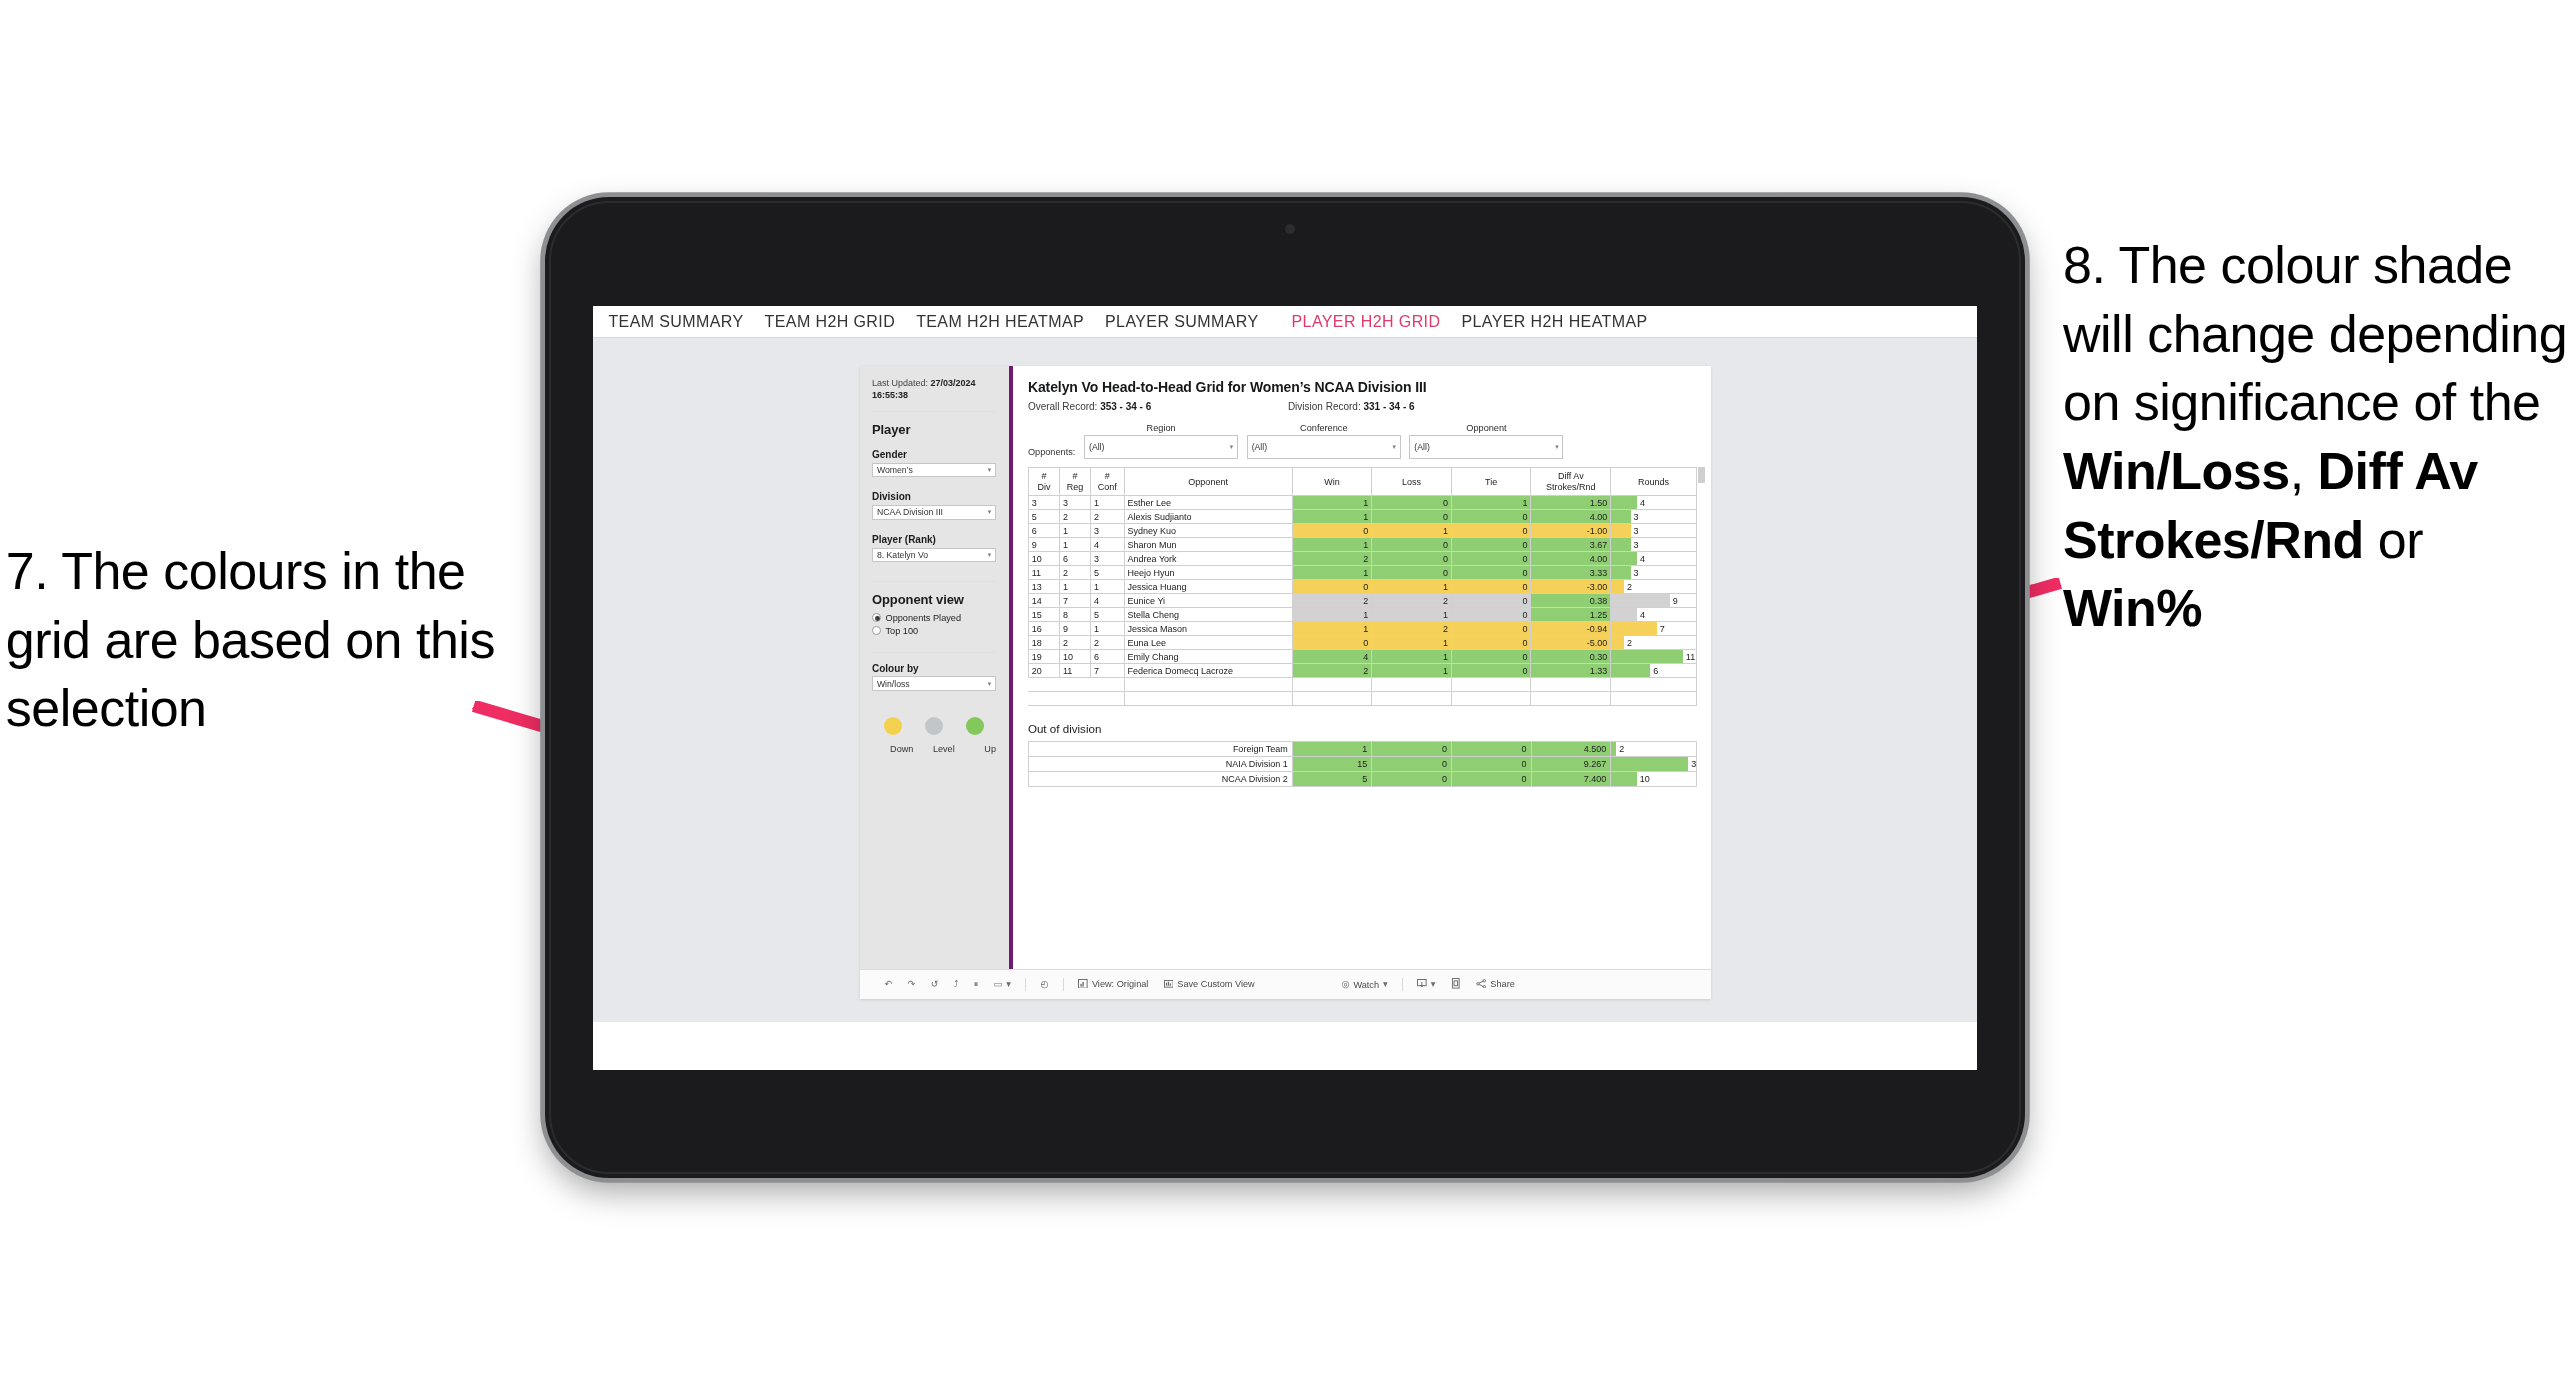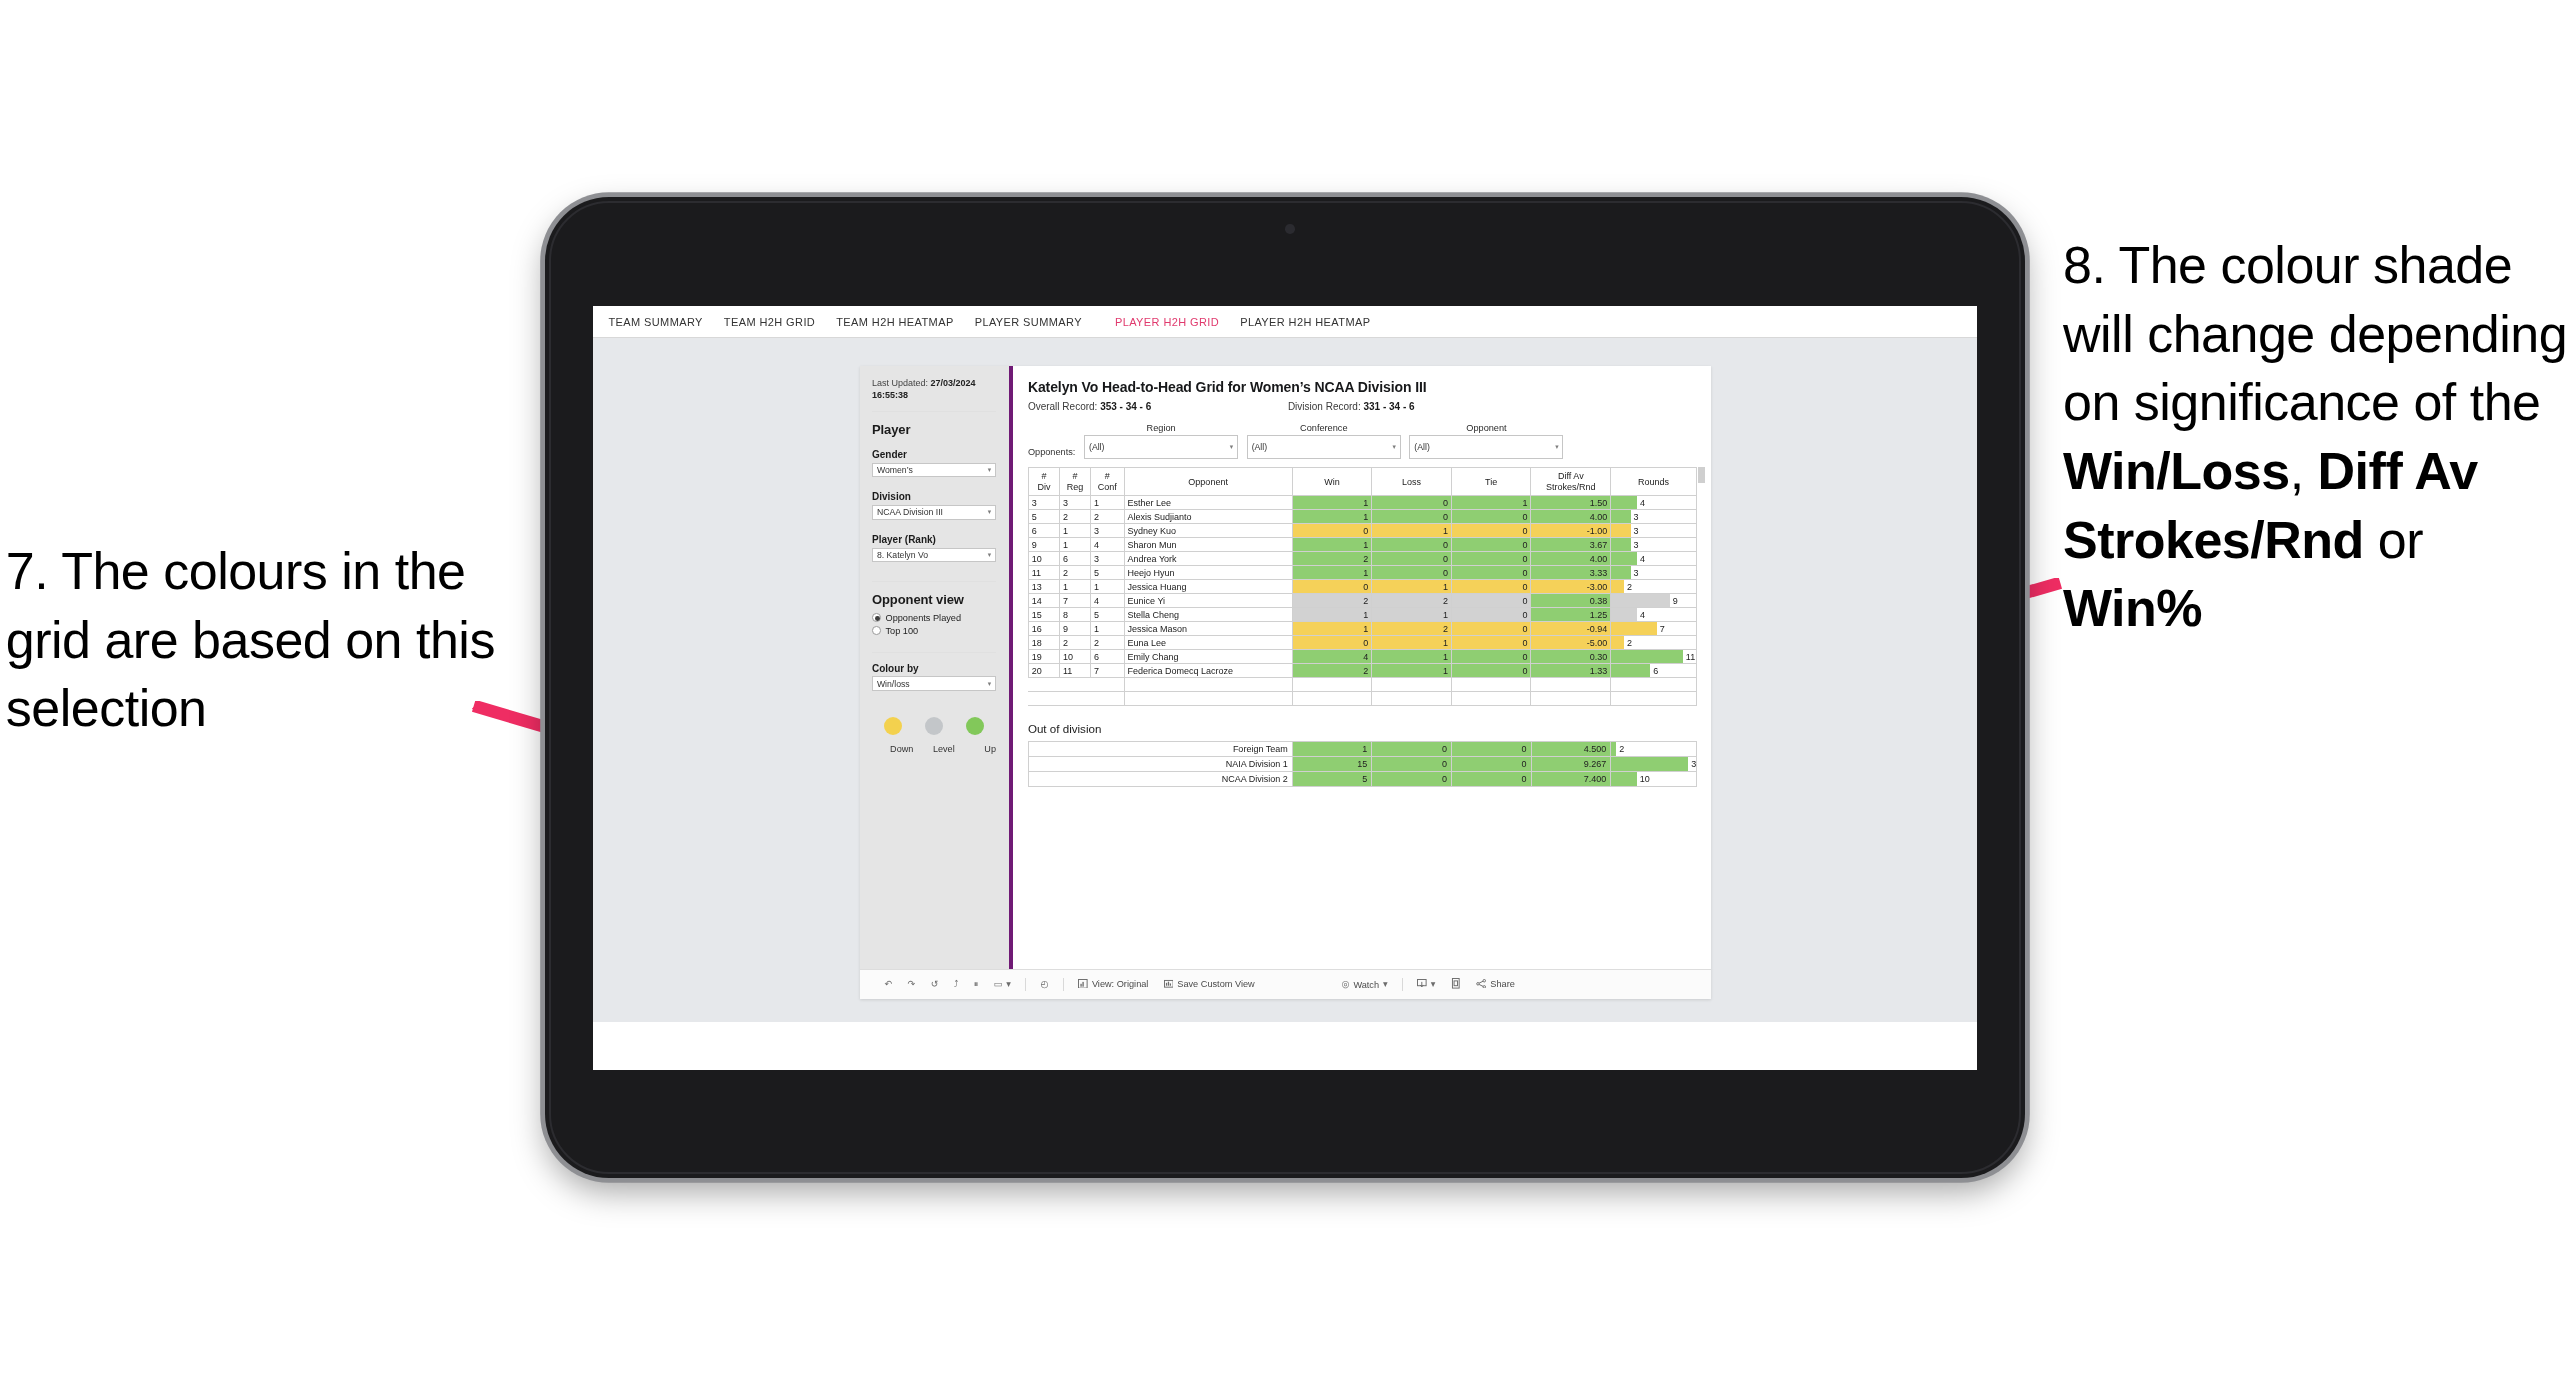--- a/index.html
+++ b/index.html
@@ -88,21 +88,21 @@
     padding-right:15.4px; font-size:12px; color:#333;
   }
   .topbar-right .sep { color:#b9b9b9; }
   .chev { color:#555; font-size:11.6px; }
 
   #subnav {
     height: 32px; background:#fff; border-bottom:1px solid #d8d8d8;
     display:flex; align-items:center; padding-left:15.4px; gap:21px;
   }
   #subnav .sub-item {
-    font-size:11px; color:#333; letter-spacing:0.4px; cursor:pointer;
+    font-size:16px; color:#333; letter-spacing:0.4px; cursor:pointer;
     white-space:nowrap;
   }
   #subnav .sub-item.active { color:#e0396d;margin-left:12px; }
 
   #canvas {
     position:relative; height: 684px; background:#e6e8eb;
     display:flex; justify-content:center; padding-top:28px;
   }
 
   

